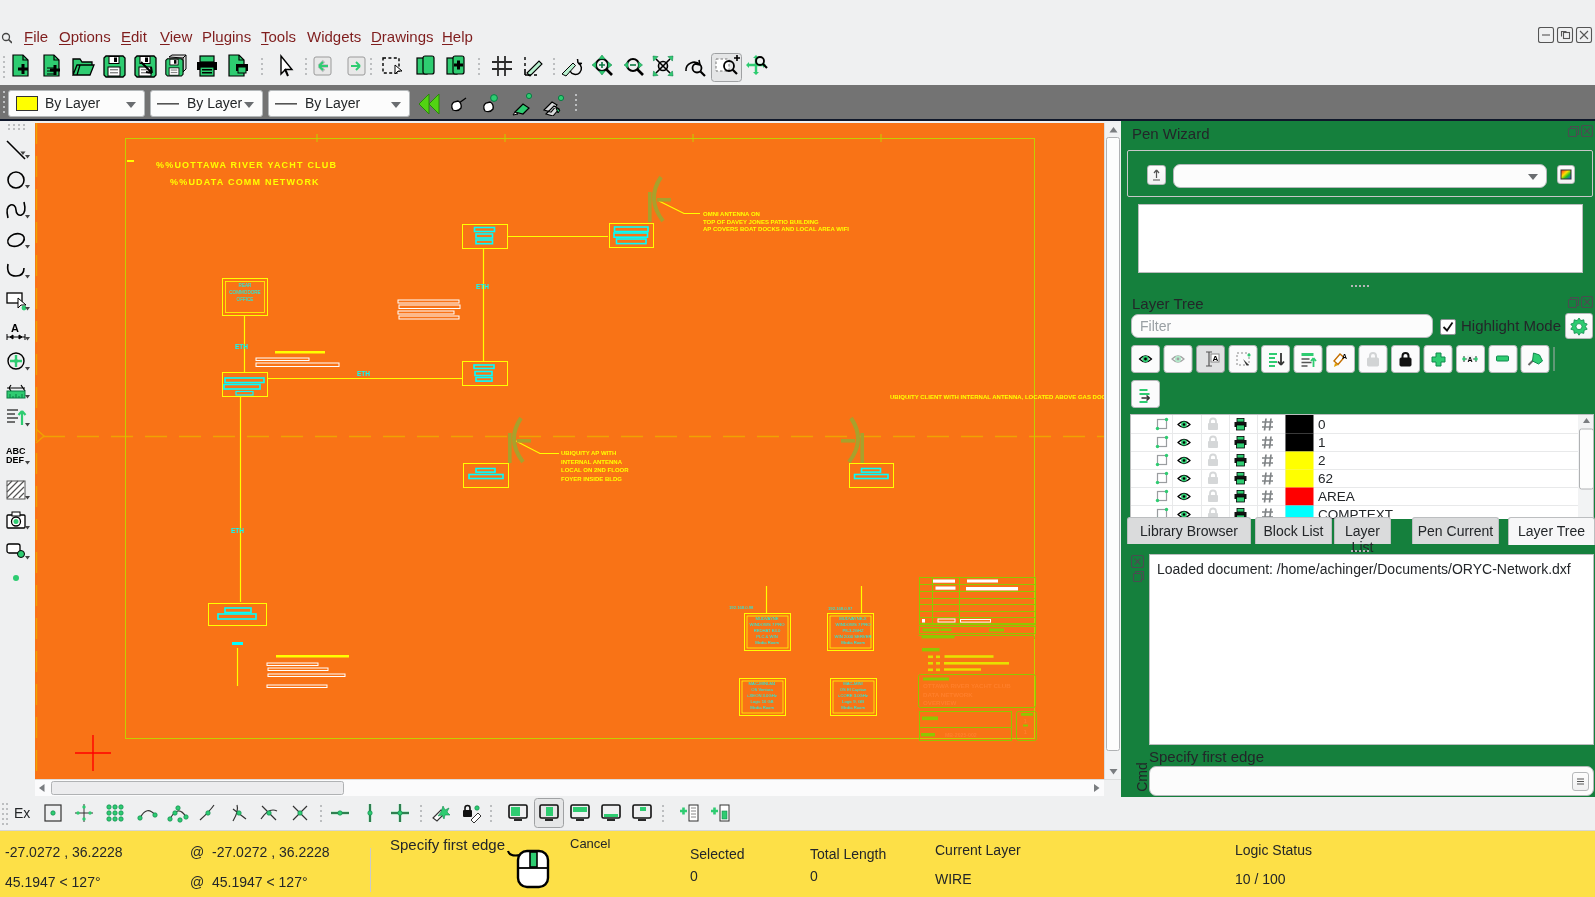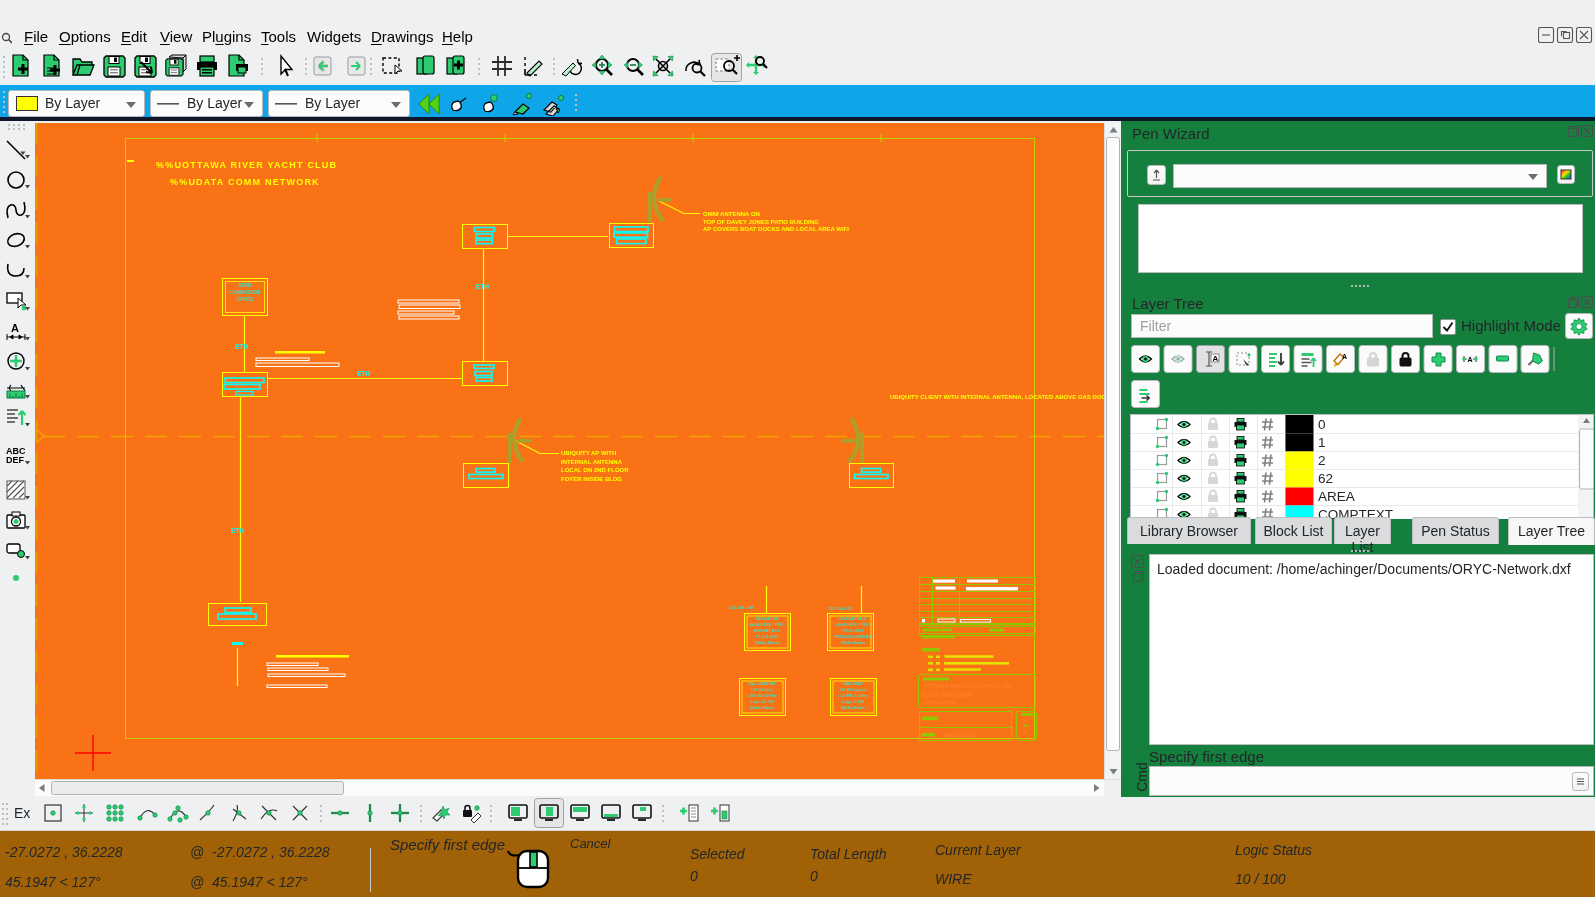--- a/index.html
+++ b/index.html
@@ -6,51 +6,51 @@
   font-family:"Liberation Sans", sans-serif; color:#232629; }
 .abs { position:absolute; }
 #app { position:relative; width:1595px; height:897px; }
 
 #titlebar { position:absolute; left:0; top:0; width:1595px; height:24px;
   background:linear-gradient(#f6f7f8,#eceef0); border-bottom:1px solid #cfd1d2; }
 #titletext { position:absolute; left:0; right:0; top:3px; text-align:center;
   font-size:14px; color:#232629; }
 
 #menubar { position:absolute; left:0; top:24px; width:1595px; height:26px; background:#eff0f1; }
-.menuitem { position:absolute; top:4px; font-size:15px; color:#000000; }
+.menuitem { position:absolute; top:4px; font-size:15px; color:#7f1d1d; }
 .menuitem u { text-decoration:underline; text-underline-offset:2px; }
 
 #tb1 { position:absolute; left:0; top:50px; width:1595px; height:35px; background:#eff0f1; }
-#tb2 { position:absolute; left:0; top:85px; width:1595px; height:36px; background:#0ea5e9;
-  border-bottom:4px solid #0f172a; }
+#tb2 { position:absolute; left:0; top:85px; width:1595px; height:36px; background:#737373;
+  border-bottom:2px solid #0f172a; }
 .combo { position:absolute; top:5px; height:27px; background:#fcfcfc;
   border:1px solid #b4b8ba; border-radius:3px; font-size:14px; }
 .combo .arrow { position:absolute; right:8px; top:11px; width:0; height:0;
   border-left:5px solid transparent; border-right:5px solid transparent; border-top:6px solid #6a6d70; }
 .combo .lbl { position:absolute; left:36px; top:4px; }
 
 #leftbar { position:absolute; left:0; top:121px; width:34px; height:676px; background:#eff0f1; }
 
 #canvas { position:absolute; left:35px; top:123px; width:1069px; height:656px; background:#f97316; }
 #vscroll { position:absolute; left:1104px; top:123px; width:17px; height:656px; background:#f2f3f4; border-left:1px solid #dcdddd; }
 #hscroll { position:absolute; left:35px; top:779px; width:1086px; height:16px; background:#fafafa; border-top:1px solid #dcdddd; }
 
 #rightdock { position:absolute; left:1121px; top:121px; width:474px; height:676px; background:#15803d; }
 .dockhead { position:absolute; font-size:15px; color:#232629; }
-.input { position:absolute; background:#fcfcfc; border:1px solid #b4b8ba; border-radius:0; }
+.input { position:absolute; background:#fcfcfc; border:1px solid #b4b8ba; border-radius:7px; }
 .tbtn { position:absolute; width:29px; height:28px; background:linear-gradient(#fdfdfd,#f6f6f7);
   border:1px solid #b6b8ba; border-radius:3px; }
 .tab { position:absolute; top:396px; height:27px; background:#dadbdc; border:1px solid #bcbec0;
   border-bottom:none; border-radius:3px 3px 0 0; font-size:14px; text-align:center; padding-top:5px; color:#232629; }
 .tab.active { background:#f7f7f8; height:28px; }
 
 #bottombar { position:absolute; left:0; top:797px; width:1595px; height:33px; background:#eff0f1; }
 
 #statusbar { position:absolute; left:0; top:830px; width:1595px; height:67px;
-  background:#a16207; border-top:1px solid #d5d6d7; font-size:14px;font-style:italic; }
+  background:#fde047; border-top:1px solid #d5d6d7; font-size:14px; }
 .st { position:absolute; white-space:pre; }
 </style></head>
 <body>
 <div id="app">
 
 
 <div id="menubar">
   <svg class="abs" style="left:0;top:7px" width="12" height="14" viewBox="0 0 12 14">
     <circle cx="6" cy="6" r="3.5" fill="none" stroke="#444" stroke-width="1.3"></circle>
     <path d="M8.5,8.5 L12,12" stroke="#444" stroke-width="1.6"></path>
@@ -934,21 +934,21 @@
           <use href="#rowics" y="90"></use>
       <rect x="447" y="0" width="17" height="105" fill="#f2f3f4"></rect>
       <path d="M452,8 l3.5,-5 3.5,5 z" fill="#7a7d80"></path>
       <rect x="448.5" y="14" width="14" height="60" rx="2" fill="#fdfdfd" stroke="#b0b2b4"></rect>
     </svg>
   </div>
 
   <div class="tab" style="left:6px;width:124px">Library Browser</div>
   <div class="tab" style="left:134px;width:77px">Block List</div>
   <div class="tab" style="left:213px;width:57px">Layer List</div>
-  <div class="tab" style="left:291px;width:87px">Pen Status</div>
+  <div class="tab" style="left:291px;width:87px">Pen Current</div>
   <div class="tab active" style="left:387px;width:87px">Layer Tree</div>
   <svg class="abs" style="left:230px;top:428px" width="20" height="4">
         <g fill="#b5b7b9">
           <rect x="0" y="1" width="2" height="2"></rect>
           <rect x="4" y="1" width="2" height="2"></rect>
           <rect x="8" y="1" width="2" height="2"></rect>
           <rect x="12" y="1" width="2" height="2"></rect>
           <rect x="16" y="1" width="2" height="2"></rect>
         </g>
       </svg>

